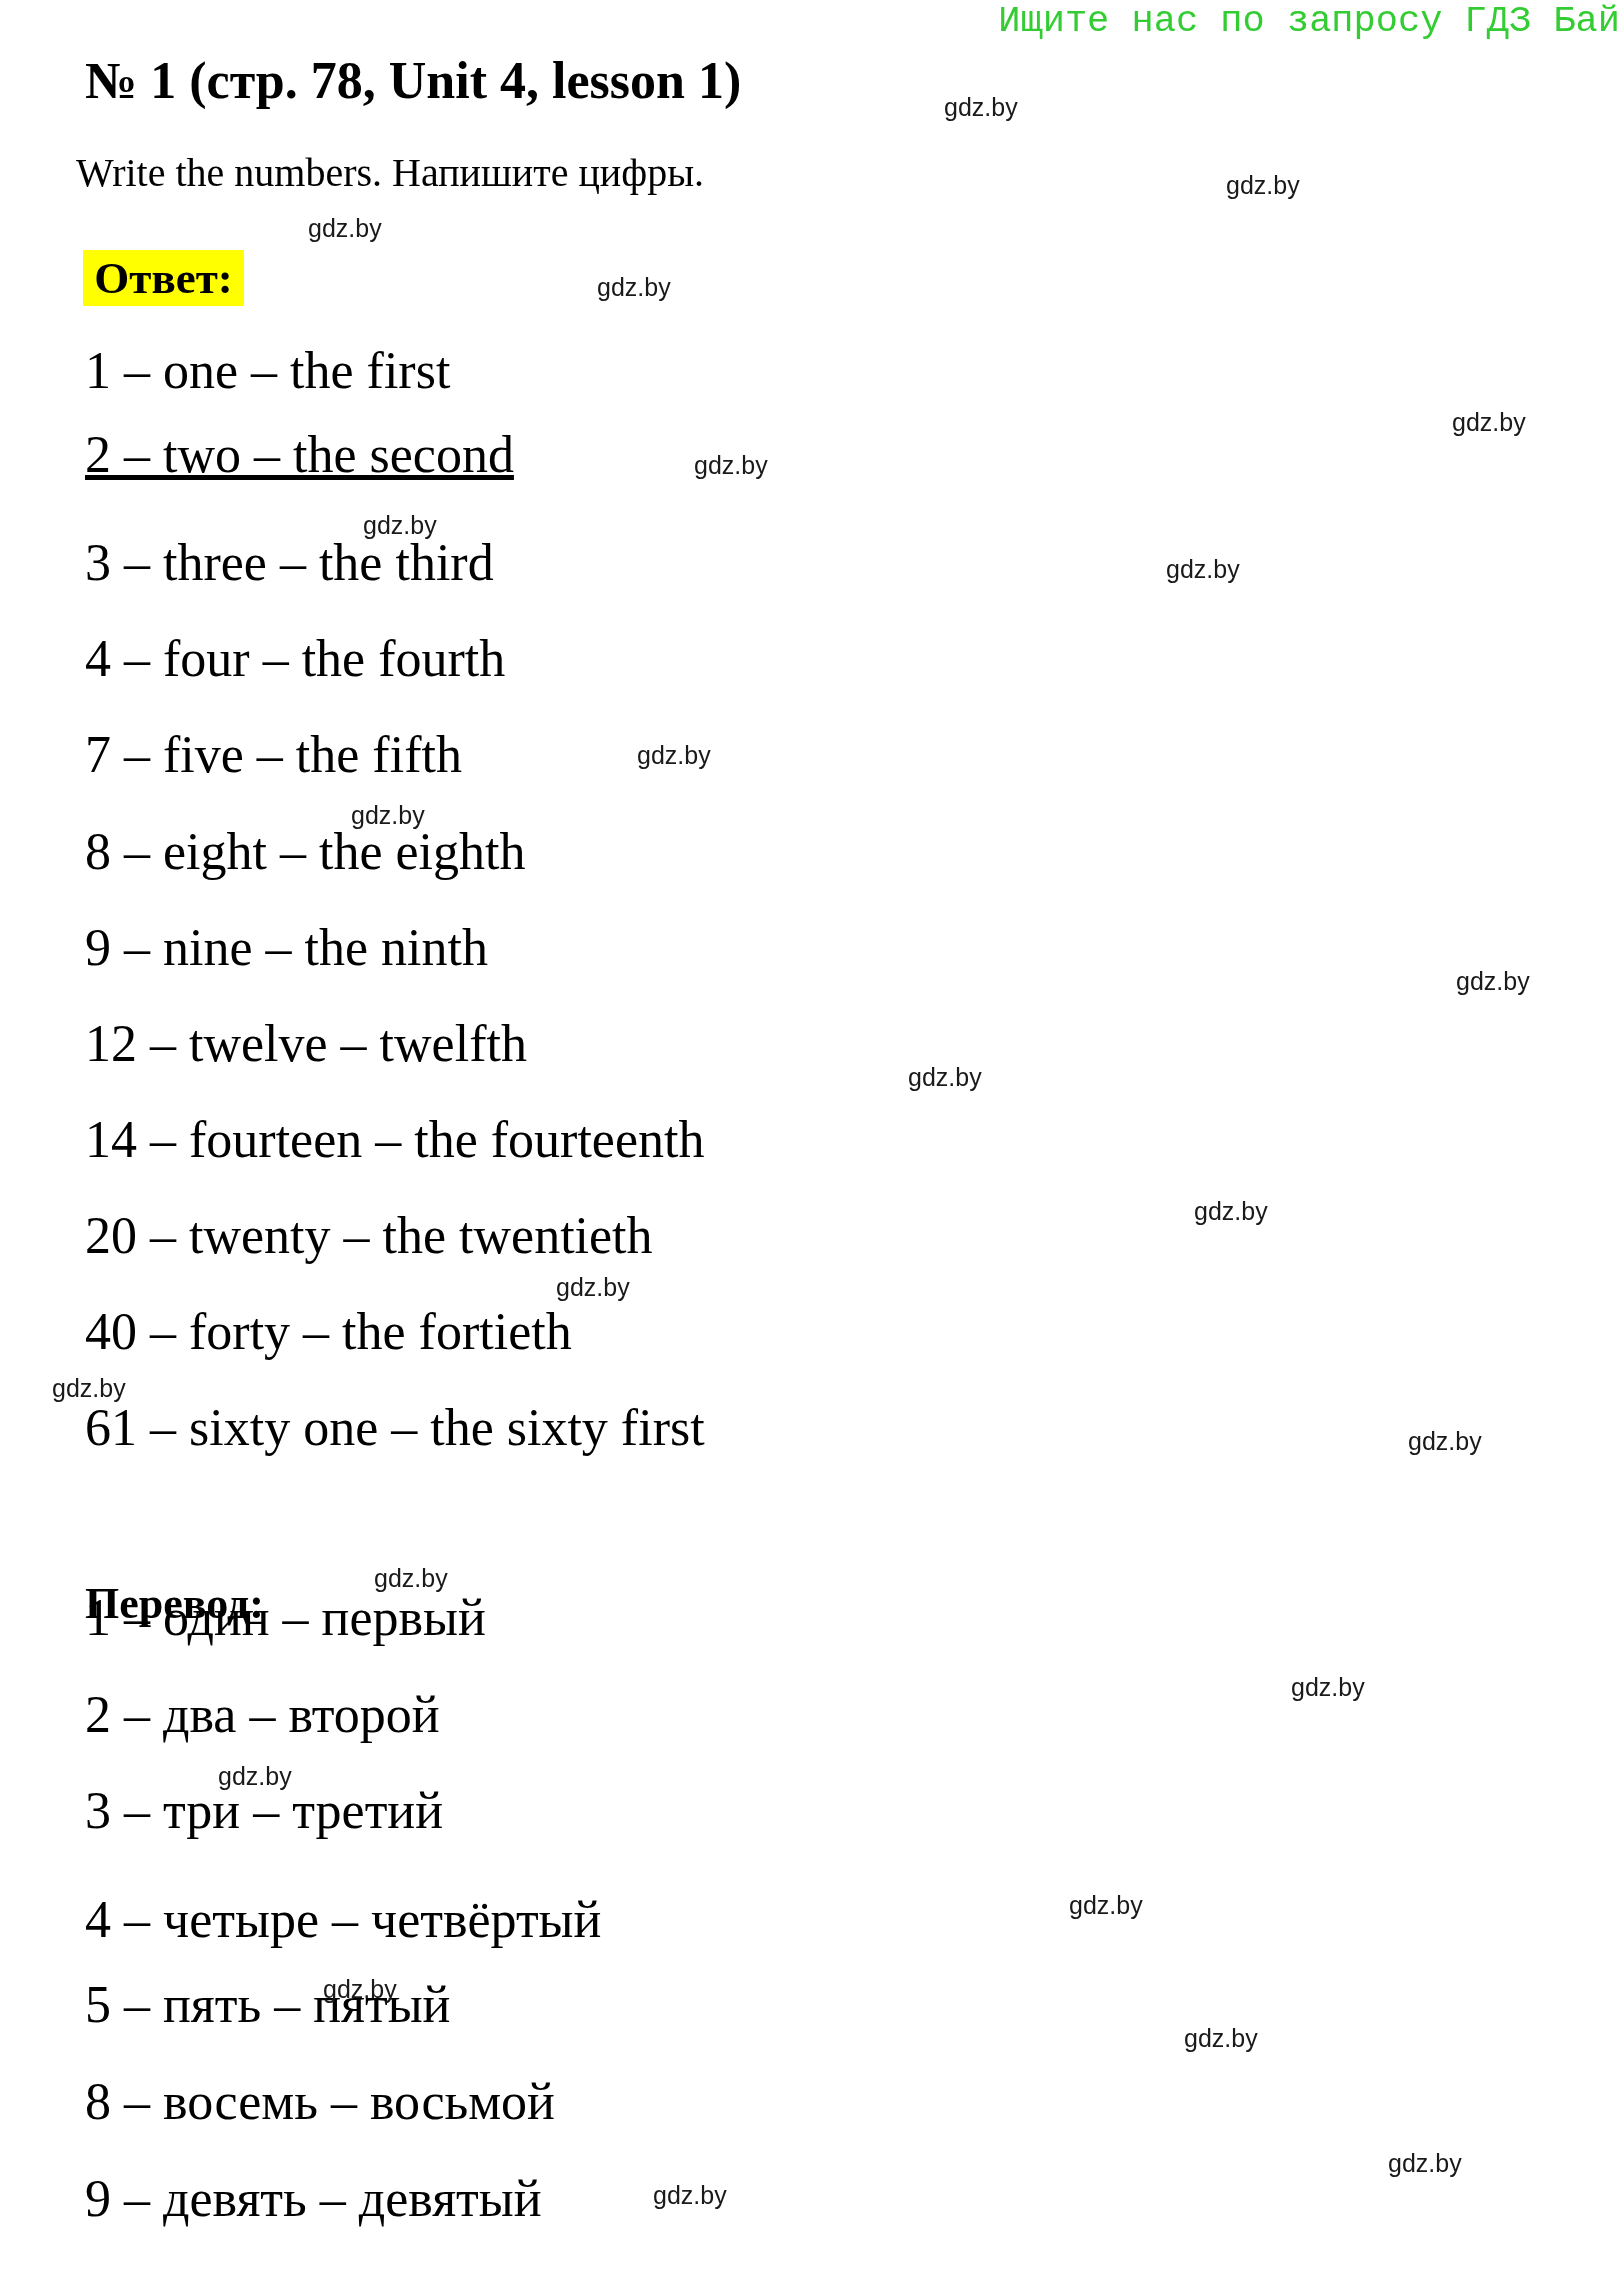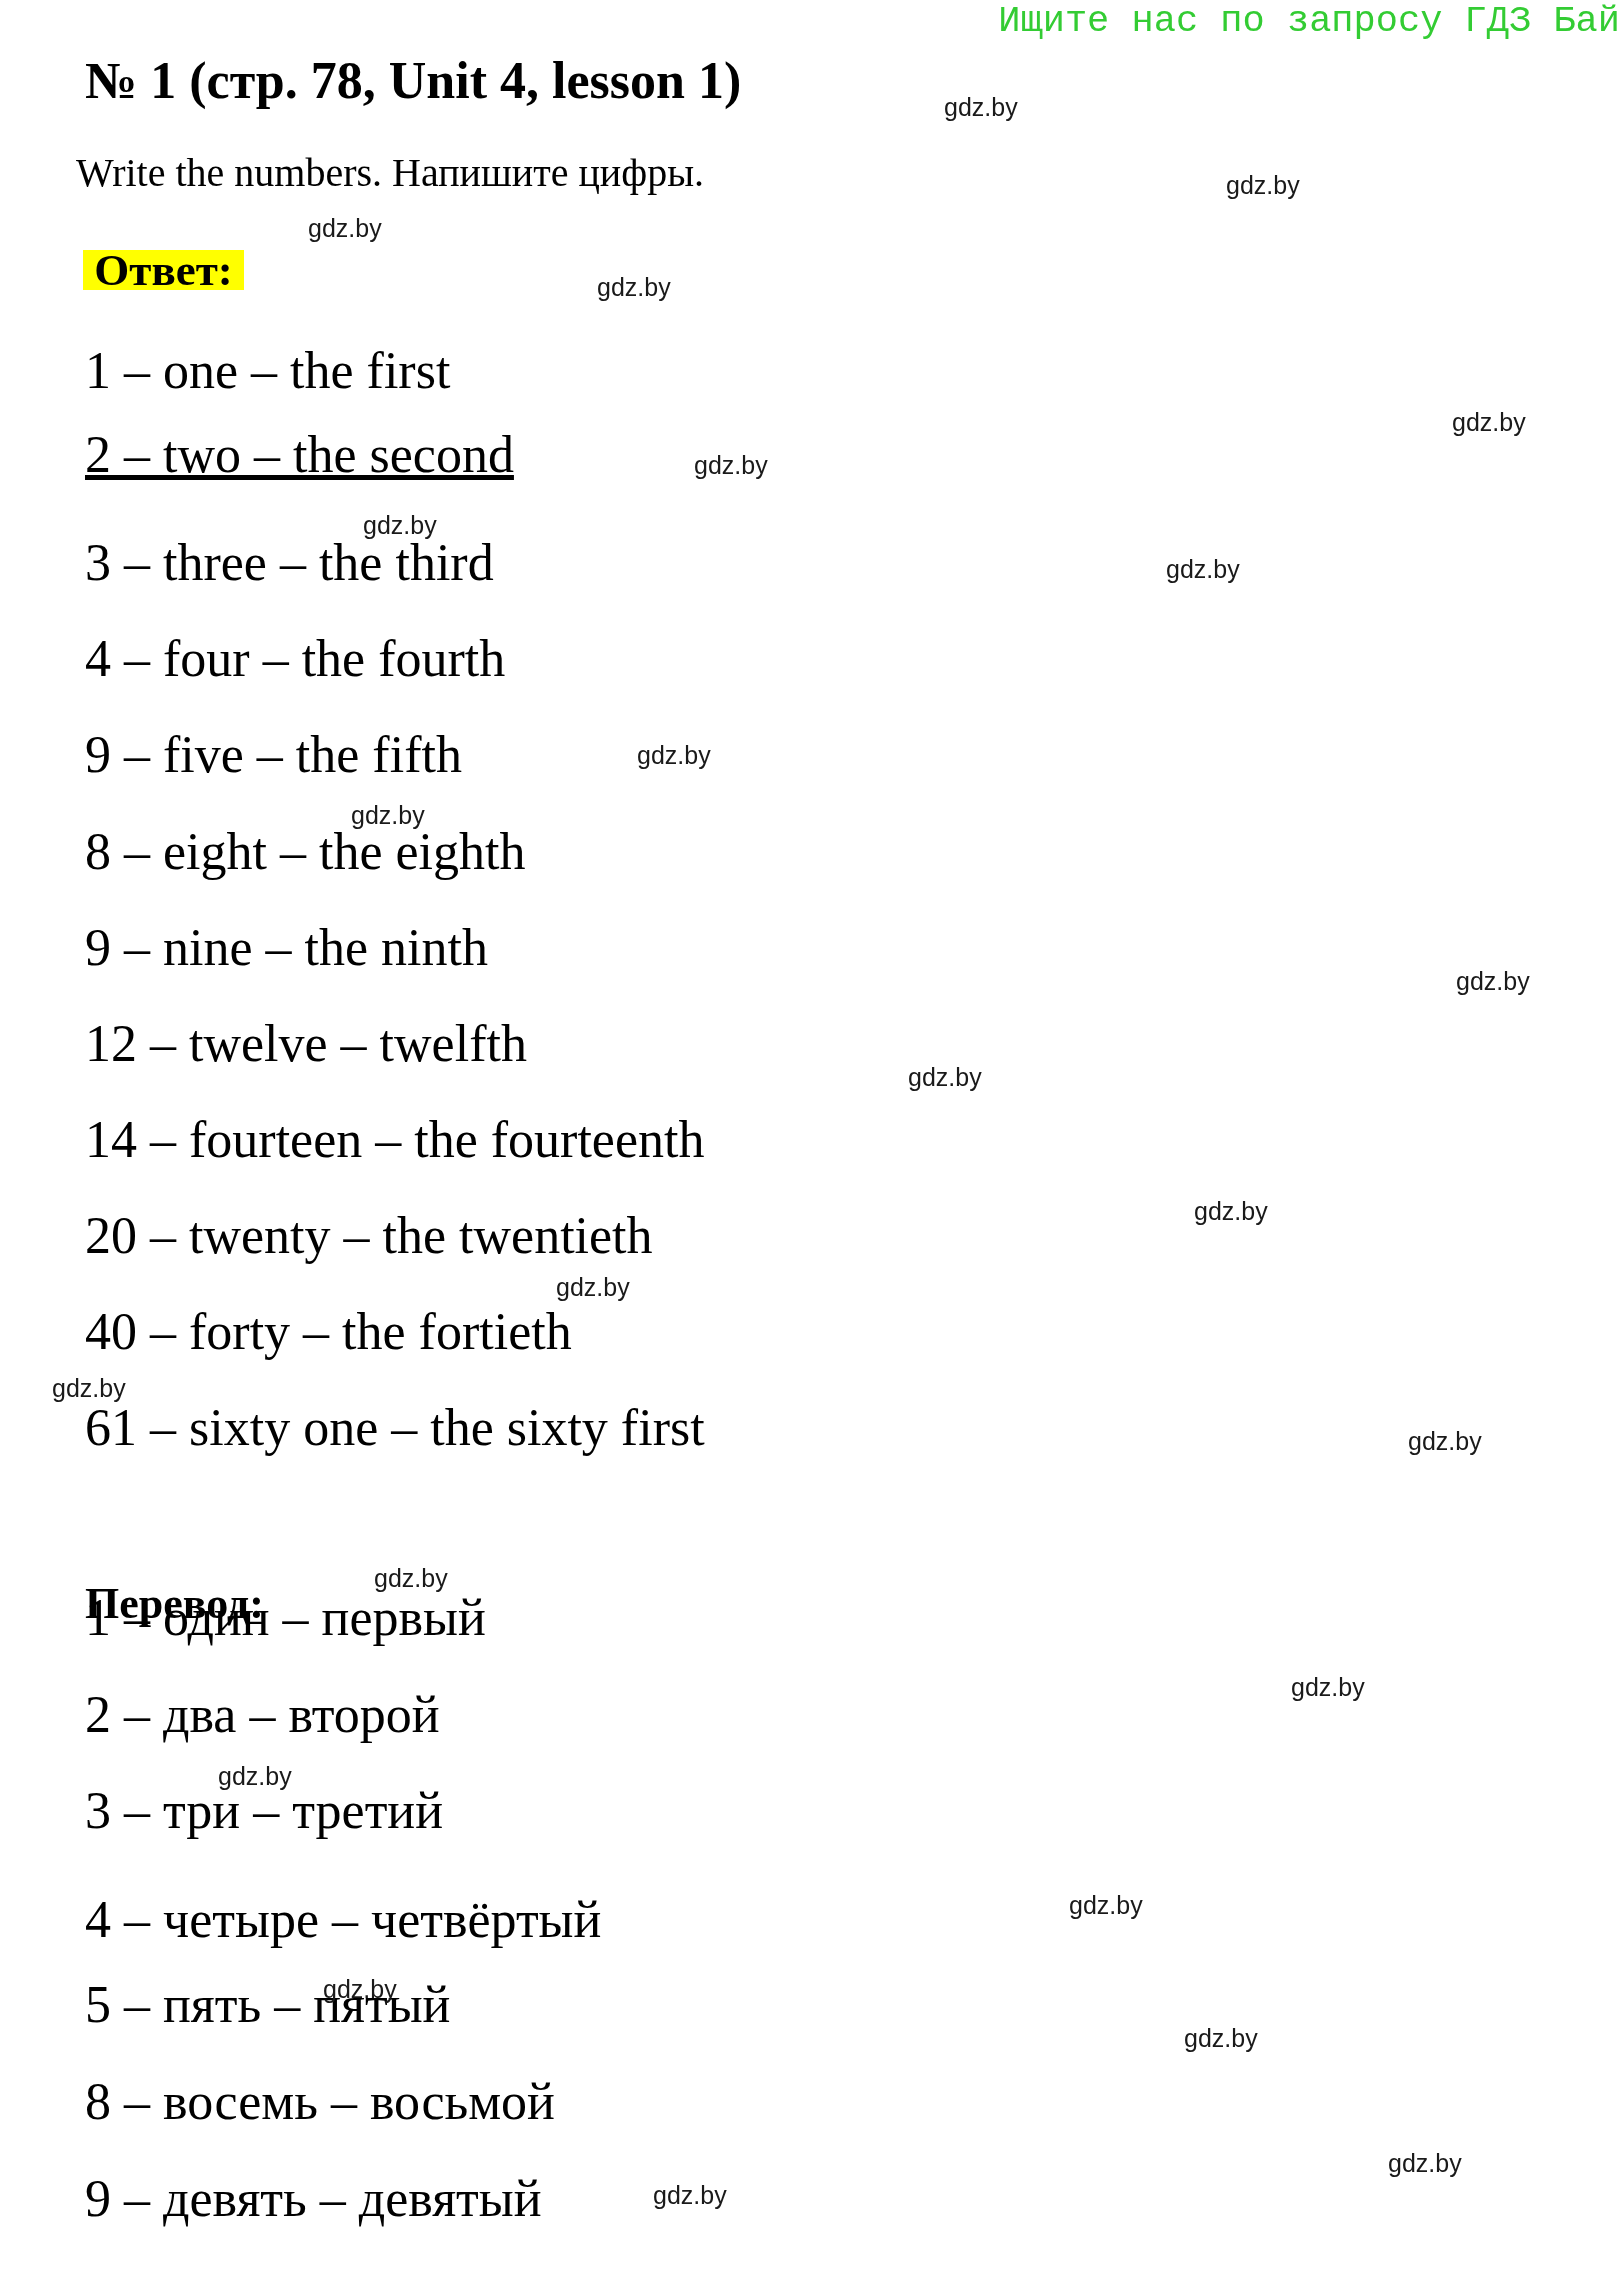--- a/index.html
+++ b/index.html
@@ -31,21 +31,21 @@
     font-weight: bold;
     white-space: nowrap;
   }
   .task-line {
     left: 76px; top: 153px;
     font-size: 40px;
     white-space: nowrap;
   }
   .answer-label {
     left: 83px; top: 250px;
-    height: 40px;
+    height: 56px;
     padding: 0 11.3px;
     display: flex;
     align-items: center;
     background: var(--highlight-yellow, #ffff00);
     font-size: 45px;
     font-weight: bold;
     white-space: nowrap;
   }
   .translation-label {
     left: 85px; top: 1582px;
@@ -85,21 +85,21 @@
 
   <div class="abs answer-label">
     <span>Ответ:</span>
   </div>
 
   <div id="answers-container">
       <div class="abs list-item" style="top: 345px;">1 – one – the first</div>
       <div class="abs list-item" style="top: 429px; text-decoration: underline;">2 – two – the second</div>
       <div class="abs list-item" style="top: 537px;">3 – three – the third</div>
       <div class="abs list-item" style="top: 633px;">4 – four – the fourth</div>
-      <div class="abs list-item" style="top: 729px;">9 – five – the fifth</div>
+      <div class="abs list-item" style="top: 729px;">7 – five – the fifth</div>
       <div class="abs list-item" style="top: 826px;">8 – eight – the eighth</div>
       <div class="abs list-item" style="top: 922px;">9 – nine – the ninth</div>
       <div class="abs list-item" style="top: 1018px;">12 – twelve – twelfth</div>
       <div class="abs list-item" style="top: 1114px;">14 – fourteen – the fourteenth</div>
       <div class="abs list-item" style="top: 1210px;">20 – twenty – the twentieth</div>
       <div class="abs list-item" style="top: 1306px;">40 – forty – the fortieth</div>
       <div class="abs list-item" style="top: 1402px;">61 – sixty one – the sixty first</div>
     </div>
 
   <div class="abs translation-label">Перевод:</div>

